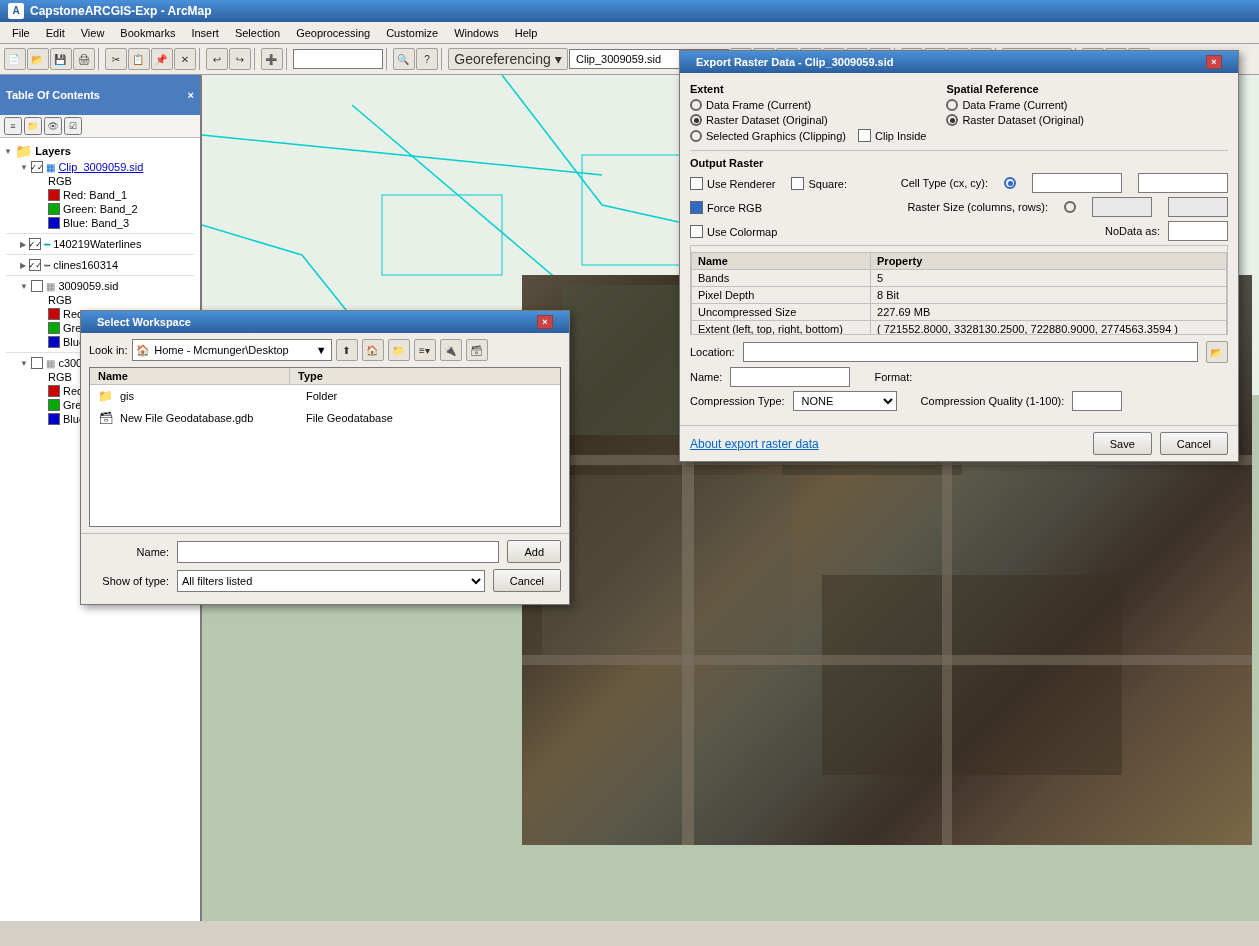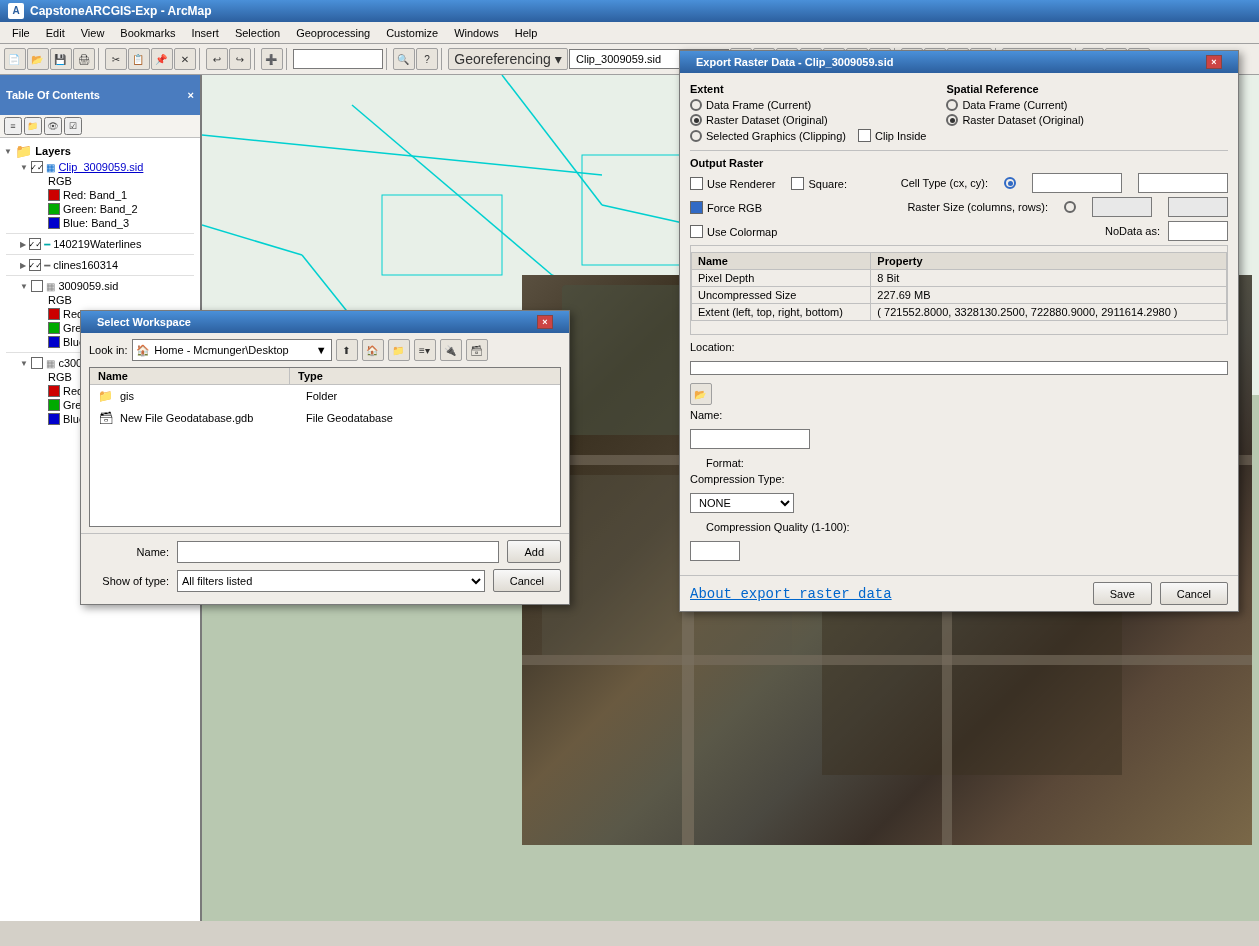--- a/index.html
+++ b/index.html
@@ -191,24 +191,24 @@
     .dialog-body {
       padding: 10px;
     }
     .dialog-section-title {
       font-weight: bold;
       font-size: 11px;
       margin-bottom: 4px;
     }
     .dialog-row {
       display: flex;
+      align-items: center;
       gap: 8px;
       margin-bottom: 4px;
       font-size: 11px;
-      flex-direction: column;
     }
     .radio-group { display: flex; flex-direction: column; gap: 3px; }
     .radio-item { display: flex; align-items: center; gap: 4px; font-size: 11px; }
     .radio-btn { width: 12px; height: 12px; border-radius: 50%; border: 2px solid #666; display: inline-flex; align-items: center; justify-content: center; }
     .radio-btn.selected::after { content: ''; width: 5px; height: 5px; border-radius: 50%; background: #333; }
     .checkbox-item { display: flex; align-items: flex-end; gap: 4px; font-size: 11px; }
     .chk { width: 13px; height: 13px; border: 1px solid #666; background: white; }
     .chk.checked { background: #316ac5; }
     .dialog-separator { height: 1px; background: #c0c0c0; margin: 6px 0; }
     .text-input {
@@ -257,21 +257,21 @@
       overflow-y: auto;
       border: 1px solid #c0c0c0;
     }
     .dialog-footer {
       display: flex;
       align-items: center;
       justify-content: space-between;
       padding: 6px 10px;
       border-top: 1px solid #c0c0c0;
     }
-    .link-text { color: #0066cc; text-decoration: underline; cursor: pointer; font-size: 14px; font-family: Liberation Mono, monospace; }
+    .link-text { color: #0066cc; text-decoration: underline; cursor: pointer; font-size: 12px; }
     .btn-action {
       height: 23px;
       padding: 0 16px;
       background: linear-gradient(to bottom, #f8f8f8, #e0dcd4);
       border: 1px solid #7a7a7a;
       font-size: 11px;
       cursor: pointer;
       border-radius: 2px;
     }
 
@@ -705,30 +705,34 @@
     <div class="info-scroll">
       <table class="info-table">
         <thead>
           <tr>
             <th>Name</th>
             <th>Property</th>
           </tr>
         </thead>
         <tbody>
           <tr>
+            <td>Bands</td>
+            <td>5</td>
+          </tr>
+          <tr>
             <td>Pixel Depth</td>
             <td>8 Bit</td>
           </tr>
           <tr>
             <td>Uncompressed Size</td>
             <td>227.69 MB</td>
           </tr>
           <tr>
             <td>Extent (left, top, right, bottom)</td>
-            <td>( 721552.8000, 3328130.2500, 722880.9000, 2911614.2980 )</td>
+            <td>( 721552.8000, 3328130.2500, 722880.9000, 2774563.3594 )</td>
           </tr>
         </tbody>
       </table>
     </div>
 
     <div class="dialog-row" style="margin-top:6px;">
       <span style="white-space:nowrap;">Location:</span>
       <input class="text-input" style="flex: 1 1 0%;">
       <button class="tb-btn">📂</button>
     </div>

